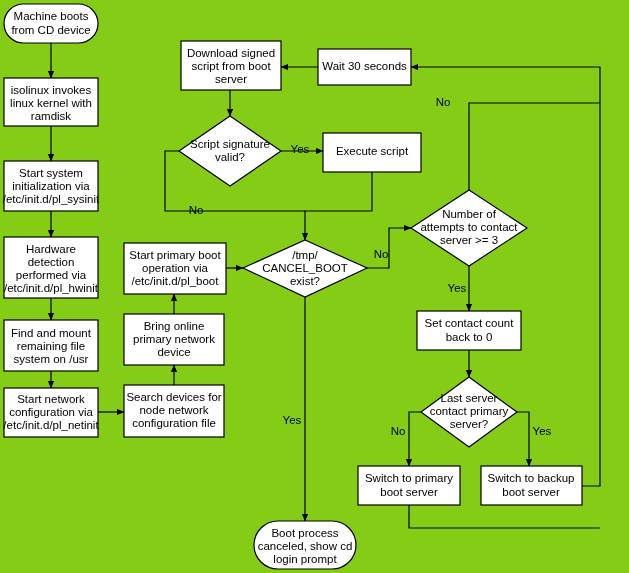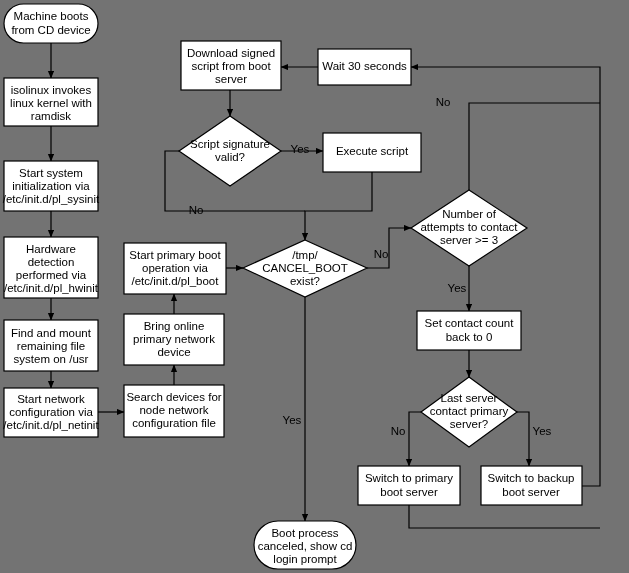--- a/index.html
+++ b/index.html
@@ -4,21 +4,21 @@
 <style>
   html, body {
     margin: 0;
     padding: 0;
     background: #ffffff;
   }
   #chart-root {
     position: relative;
     width: 629px;
     height: 573px;
-    background: #737373;
+    background: #84cc16;
     font-family: "Liberation Sans", sans-serif;
     overflow: hidden;
   }
   svg#flow-svg {
     position: absolute;
     left: 0;
     top: 0;
     width: 629px;
     height: 573px;
   }

